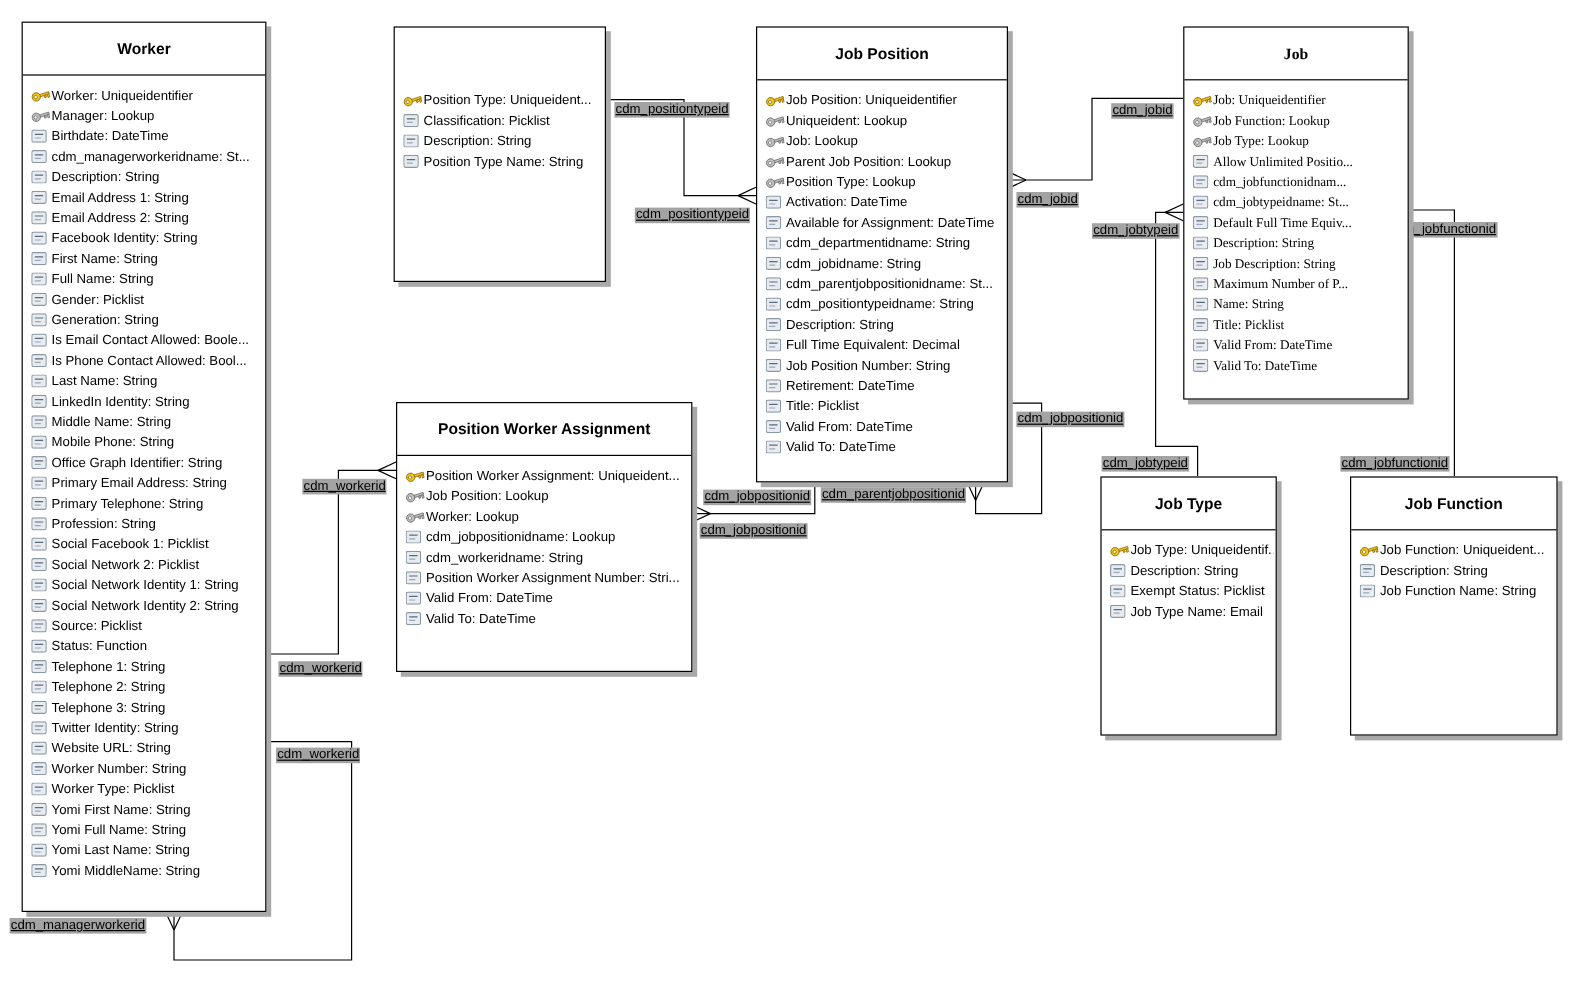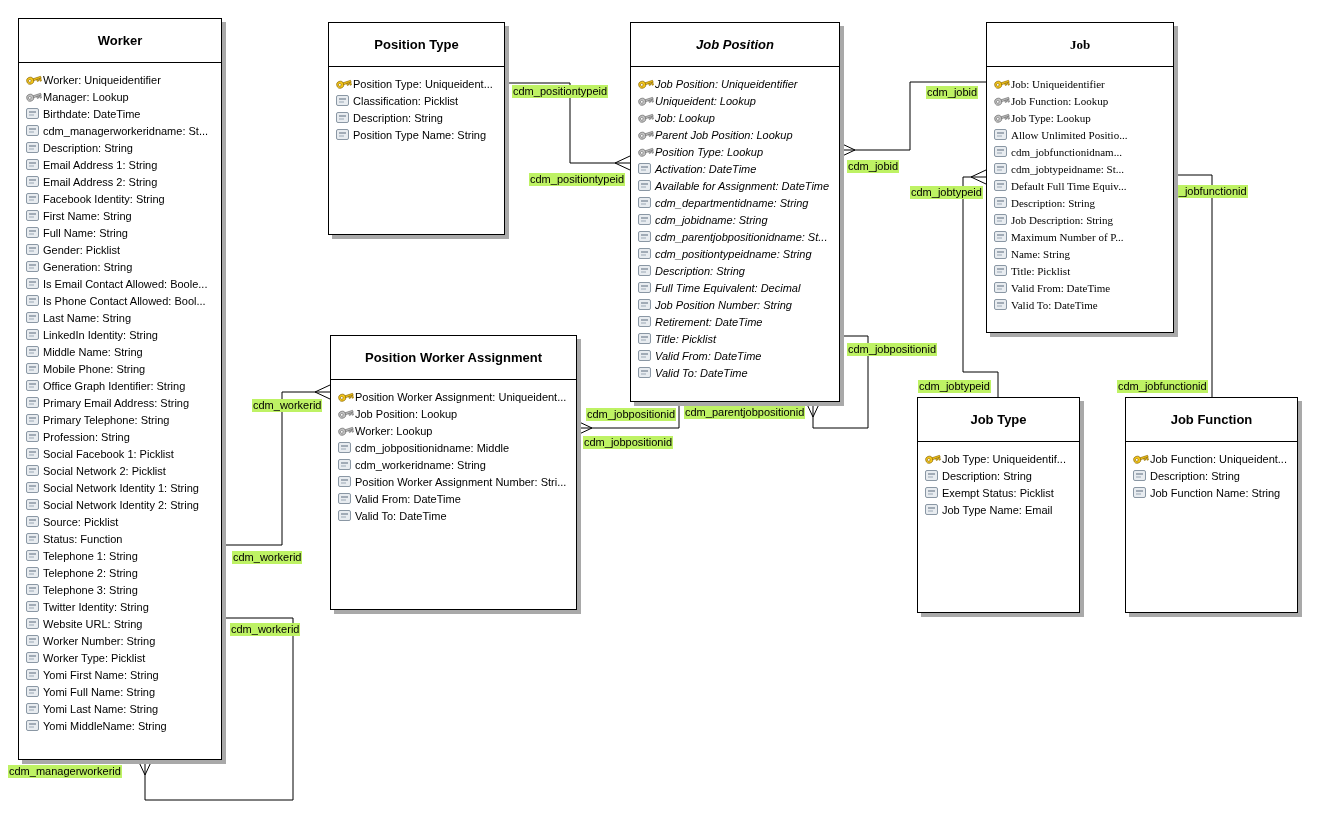--- a/index.html
+++ b/index.html
@@ -3,21 +3,21 @@
 <meta charset="utf-8">
 <style>
   html,body{margin:0;padding:0;background:#ffffff;}
   #canvas{
     position:relative;width:1323px;height:823px;overflow:hidden;
     font-family:"Liberation Sans","DejaVu Sans",sans-serif;background:#ffffff;
   }
   #wires{position:absolute;left:0;top:0;z-index:1;}
   .wire-label{
     position:absolute;z-index:2;font-size:11px;line-height:13px;color:#000;
-    background:#bef264;white-space:nowrap;padding:0 1px;
+    background:#a3a3a3;white-space:nowrap;padding:0 1px;text-decoration:underline;
   }
   .erd-table{
     position:absolute;z-index:3;background:#ffffff;border:1px solid #000;
     box-shadow:4px 4px 0 #a9a9a9;box-sizing:border-box;
   }
   .erd-header{
     position:absolute;left:0;right:0;top:0;height:43px;border-bottom:1px solid #000;
     display:flex;align-items:center;justify-content:center;
     font-size:13px;font-weight:bold;color:#000;
   }
@@ -474,23 +474,20 @@
               <rect x="0.5" y="0.5" width="12" height="10" rx="1.5" fill="#e8ecf0" stroke="#8a97a4" stroke-width="1"></rect>
               <line x1="3" y1="4" x2="10" y2="4" stroke="#5a6b7d" stroke-width="1"></line>
               <line x1="3" y1="7" x2="8" y2="7" stroke="#9aa7b4" stroke-width="1"></line>
             </svg>
           </span>
           <span class="txt">Yomi MiddleName: String</span>
         </div>
       </div>
     </div>
     <div class="erd-table" style="left: 328px; top: 22px; width: 177px; height: 213px;">
-      <div class="erd-header">
-        <span>Position Type</span>
-      </div>
       <div class="erd-fields">
         <div class="erd-row">
           <span class="icon">
             <svg width="16" height="13" viewBox="0 0 20 14">
               <g transform="rotate(-18 10 7)">
                 <rect x="8.5" y="5.8" width="10.5" height="2.4" fill="#f5c71a" stroke="#8f6a00" stroke-width="0.8"></rect>
                 <rect x="13.2" y="8" width="1.8" height="2.6" fill="#f5c71a" stroke="#8f6a00" stroke-width="0.8"></rect>
                 <rect x="16.6" y="8" width="1.8" height="3.4" fill="#f5c71a" stroke="#8f6a00" stroke-width="0.8"></rect>
                 <circle cx="5" cy="7" r="4.3" fill="#f5c71a" stroke="#8f6a00" stroke-width="0.9"></circle>
                 <circle cx="4.4" cy="7" r="1.7" fill="#ffffff" stroke="#8f6a00" stroke-width="0.8"></circle>
@@ -524,21 +521,21 @@
             <svg width="13" height="11" viewBox="0 0 13 11">
               <rect x="0.5" y="0.5" width="12" height="10" rx="1.5" fill="#e8ecf0" stroke="#8a97a4" stroke-width="1"></rect>
               <line x1="3" y1="4" x2="10" y2="4" stroke="#5a6b7d" stroke-width="1"></line>
               <line x1="3" y1="7" x2="8" y2="7" stroke="#9aa7b4" stroke-width="1"></line>
             </svg>
           </span>
           <span class="txt">Position Type Name: String</span>
         </div>
       </div>
     </div>
-    <div class="erd-table" style="left: 630px; top: 22px; width: 210px; height: 380px; font-style: italic;">
+    <div class="erd-table" style="left: 630px; top: 22px; width: 210px; height: 380px;">
       <div class="erd-header">
         <span>Job Position</span>
       </div>
       <div class="erd-fields">
         <div class="erd-row">
           <span class="icon">
             <svg width="16" height="13" viewBox="0 0 20 14">
               <g transform="rotate(-18 10 7)">
                 <rect x="8.5" y="5.8" width="10.5" height="2.4" fill="#f5c71a" stroke="#8f6a00" stroke-width="0.8"></rect>
                 <rect x="13.2" y="8" width="1.8" height="2.6" fill="#f5c71a" stroke="#8f6a00" stroke-width="0.8"></rect>
@@ -890,21 +887,21 @@
             <svg width="13" height="11" viewBox="0 0 13 11">
               <rect x="0.5" y="0.5" width="12" height="10" rx="1.5" fill="#e8ecf0" stroke="#8a97a4" stroke-width="1"></rect>
               <line x1="3" y1="4" x2="10" y2="4" stroke="#5a6b7d" stroke-width="1"></line>
               <line x1="3" y1="7" x2="8" y2="7" stroke="#9aa7b4" stroke-width="1"></line>
             </svg>
           </span>
           <span class="txt">Valid To: DateTime</span>
         </div>
       </div>
     </div>
-    <div class="erd-table" style="left: 330px; top: 335px; width: 247px; height: 275px;">
+    <div class="erd-table" style="left: 330px; top: 335px; width: 247px; height: 225px;">
       <div class="erd-header">
         <span>Position Worker Assignment</span>
       </div>
       <div class="erd-fields">
         <div class="erd-row">
           <span class="icon">
             <svg width="16" height="13" viewBox="0 0 20 14">
               <g transform="rotate(-18 10 7)">
                 <rect x="8.5" y="5.8" width="10.5" height="2.4" fill="#f5c71a" stroke="#8f6a00" stroke-width="0.8"></rect>
                 <rect x="13.2" y="8" width="1.8" height="2.6" fill="#f5c71a" stroke="#8f6a00" stroke-width="0.8"></rect>
@@ -945,21 +942,21 @@
           <span class="txt">Worker: Lookup</span>
         </div>
         <div class="erd-row">
           <span class="icon">
             <svg width="13" height="11" viewBox="0 0 13 11">
               <rect x="0.5" y="0.5" width="12" height="10" rx="1.5" fill="#e8ecf0" stroke="#8a97a4" stroke-width="1"></rect>
               <line x1="3" y1="4" x2="10" y2="4" stroke="#5a6b7d" stroke-width="1"></line>
               <line x1="3" y1="7" x2="8" y2="7" stroke="#9aa7b4" stroke-width="1"></line>
             </svg>
           </span>
-          <span class="txt">cdm_jobpositionidname: Middle</span>
+          <span class="txt">cdm_jobpositionidname: Lookup</span>
         </div>
         <div class="erd-row">
           <span class="icon">
             <svg width="13" height="11" viewBox="0 0 13 11">
               <rect x="0.5" y="0.5" width="12" height="10" rx="1.5" fill="#e8ecf0" stroke="#8a97a4" stroke-width="1"></rect>
               <line x1="3" y1="4" x2="10" y2="4" stroke="#5a6b7d" stroke-width="1"></line>
               <line x1="3" y1="7" x2="8" y2="7" stroke="#9aa7b4" stroke-width="1"></line>
             </svg>
           </span>
           <span class="txt">cdm_workeridname: String</span>
@@ -989,21 +986,21 @@
             <svg width="13" height="11" viewBox="0 0 13 11">
               <rect x="0.5" y="0.5" width="12" height="10" rx="1.5" fill="#e8ecf0" stroke="#8a97a4" stroke-width="1"></rect>
               <line x1="3" y1="4" x2="10" y2="4" stroke="#5a6b7d" stroke-width="1"></line>
               <line x1="3" y1="7" x2="8" y2="7" stroke="#9aa7b4" stroke-width="1"></line>
             </svg>
           </span>
           <span class="txt">Valid To: DateTime</span>
         </div>
       </div>
     </div>
-    <div class="erd-table" style="left: 917px; top: 397px; width: 163px; height: 216px;">
+    <div class="erd-table" style="left: 917px; top: 397px; width: 147px; height: 216px;">
       <div class="erd-header">
         <span>Job Type</span>
       </div>
       <div class="erd-fields">
         <div class="erd-row">
           <span class="icon">
             <svg width="16" height="13" viewBox="0 0 20 14">
               <g transform="rotate(-18 10 7)">
                 <rect x="8.5" y="5.8" width="10.5" height="2.4" fill="#f5c71a" stroke="#8f6a00" stroke-width="0.8"></rect>
                 <rect x="13.2" y="8" width="1.8" height="2.6" fill="#f5c71a" stroke="#8f6a00" stroke-width="0.8"></rect>

